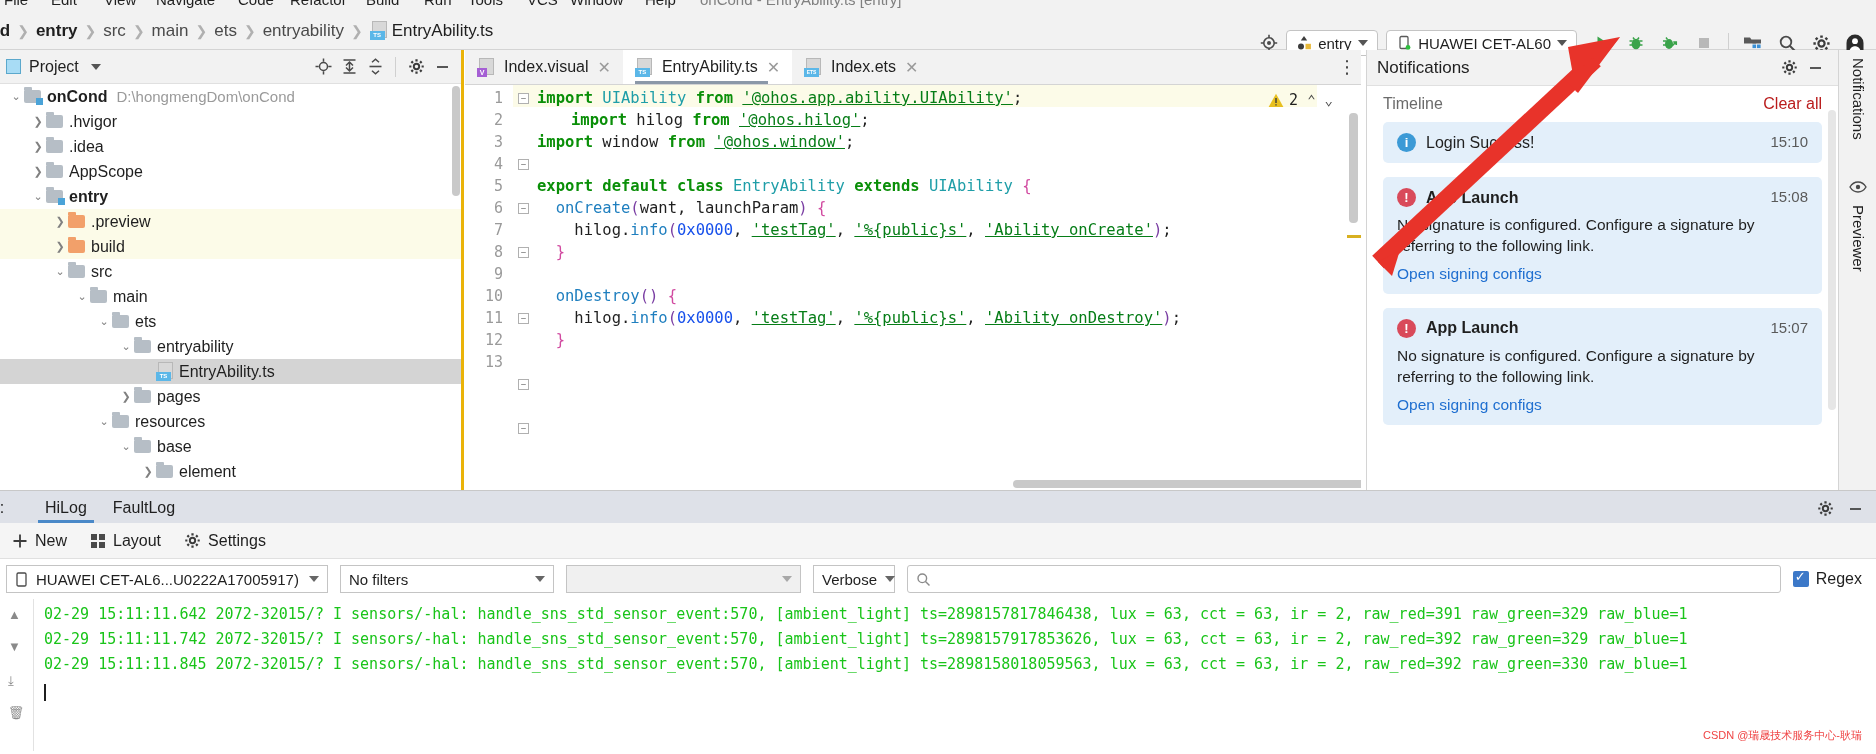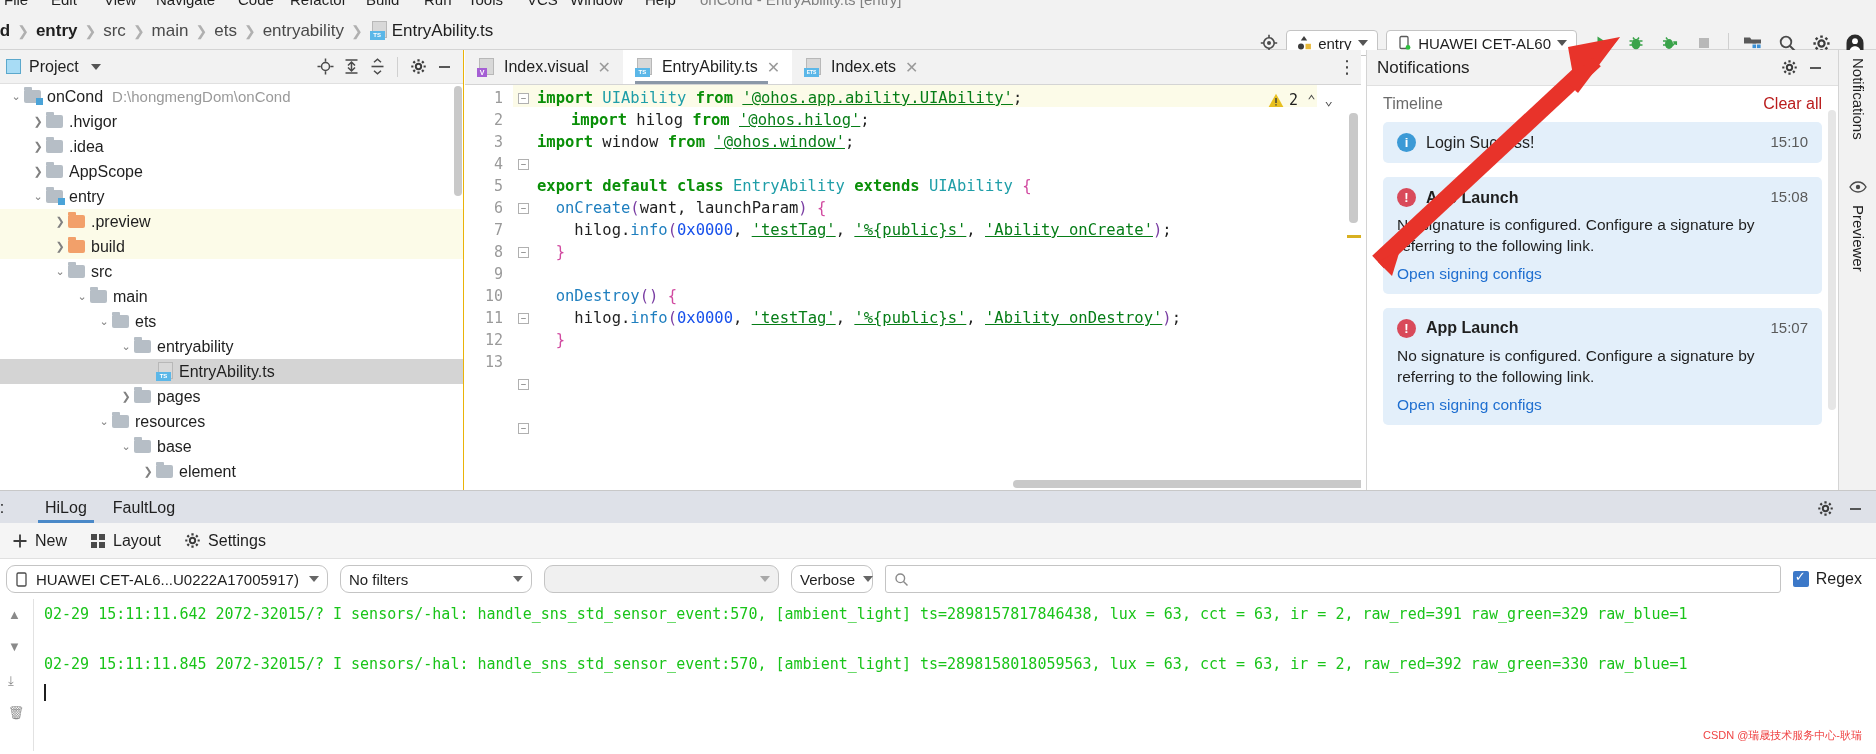--- a/index.html
+++ b/index.html
@@ -50,41 +50,41 @@
   .tbtn {
     height:26px; border:1px solid #c4c4c4; border-radius:4px; background:#fff;
     display:flex; align-items:center; gap:6px; padding:0 9px; font-size:15px;
     margin-right:8px; white-space:nowrap; color:#1f1f1f;
   }
   .caret { width:0;height:0;border-left:5px solid transparent;border-right:5px solid transparent;border-top:6px solid #555; }
   .icobtn { width:30px; height:30px; display:flex; align-items:center; justify-content:center; margin:0 2px; }
   .tdiv { width:1px; height:20px; background:#d0d0d0; margin:0 7px; }
 
   
-  .leftpanel { position:absolute; left:0; top:50px; width:464px; height:440px; background:#fff; border-right:1px solid #eab308; }
+  .leftpanel { position:absolute; left:0; top:50px; width:464px; height:440px; background:#fff; border-right:3px solid #eab308; }
   .lp-head { height:34px; background:#f2f2f2; border-bottom:1px solid #e0e0e0; display:flex; align-items:center; padding:0 6px; }
   .lp-title { font-size:16px; margin-left:8px; }
   .lp-sq { width:15px; height:15px; background:#a8dcf5; border:1px solid #5ba8cc; }
   .lp-sp { flex:1; }
   .lp-ico { width:26px; height:26px; display:flex; align-items:center; justify-content:center; color:#4a4a4a; font-size:15px; }
   .tree { position:relative; height:406px; overflow:hidden; }
   .trow { height:25px; display:flex; align-items:center; font-size:16px; white-space:nowrap; position:relative; }
   .trow.sel { background:#d4d4d4; }
   .trow.hl { background:#fcfbe8; }
   .arrow { width:16px; text-align:center; color:#808080; font-size:11px; flex:none; }
   .folder {
     width:17px; height:13px; flex:none; margin-right:6px; position:relative;
     background:#b6bec6; border-radius:1px 2px 2px 2px;
   }
   .folder:before { content:""; position:absolute; left:0; top:-3px; width:8px; height:3px; background:#b6bec6; border-radius:1px 1px 0 0; }
   .folder.mod:after { content:""; position:absolute; right:-2px; bottom:-2px; width:7px; height:7px; background:#4aa3d8; }
   .folder.orange { background:#f2a06a; }
   .folder.orange:before { background:#f2a06a; }
   .tlabel { color:#1f1f1f; }
-  .tlabel.b { font-weight:normal; }
+  .tlabel.b { font-weight:bold; }
   .tpath { color:#9a9a9a; margin-left:9px; font-size:15px; }
   .tsm { display:inline-block; width:17px; height:19px; position:relative; margin-right:6px; vertical-align:-4px; flex:none; }
   .tsm:before { content:""; position:absolute; left:2px; top:0; width:13px; height:15px; background:#d8d8d8; border:1px solid #b8b8b8; }
   .tsm:after { content:"TS"; position:absolute; left:0; bottom:0; width:15px; height:9px; background:#5bb7e8; color:#fff; font-size:6px; font-weight:bold; text-align:center; line-height:9px; }
   .vscroll { position:absolute; right:1px; top:2px; width:8px; height:110px; background:#c9c9c9; border-radius:4px; }
 
   
   .editor { position:absolute; left:465px; top:50px; width:896px; height:440px; background:#fff; }
   .tabbar { height:35px; background:#f2f2f2; border-bottom:1px solid #d4d4d4; display:flex; align-items:stretch; position:relative; }
   .etab { display:flex; align-items:center; gap:5px; padding:0 12px; font-size:16px; cursor:default; position:relative; white-space:nowrap; }
@@ -141,21 +141,21 @@
   .bottom { position:absolute; left:0; top:490px; width:1876px; height:264px; background:#fff; border-top:1px solid #c8c8c8; }
   .bt-tabs { height:32px; background:#dee1e8; display:flex; align-items:flex-end; position:relative; }
   .bt-lab { font-size:16px; color:#1f1f1f; padding:0 6px 6px 0; position:absolute; left:-18px; bottom:0; }
   .bt-tab { font-size:16px; padding:0 13px 6px 13px; position:relative; }
   .bt-tab.active:after { content:""; position:absolute; left:6px; right:6px; bottom:0; height:3px; background:#4a89c8; }
   .bt-sp { flex:1; }
   .bt-ico { width:30px; height:30px; display:flex; align-items:center; justify-content:center; color:#3c3c3c; font-size:16px; }
   .bt-toolbar { height:36px; background:#f5f5f5; border-bottom:1px solid #e0e0e0; display:flex; align-items:center; padding-left:2px; gap:3px; }
   .bt-btn { display:flex; align-items:center; gap:7px; padding:0 10px; font-size:16px; height:30px; }
   .bt-filters { height:40px; display:flex; align-items:center; gap:12px; padding:4px 14px 4px 6px; background:#fff; }
-  .selbox { height:28px; border:1px solid #c4c4c4; border-radius:9px; background:#fff; display:flex; align-items:center; padding:0 8px; font-size:15px; gap:8px; }
+  .selbox { height:28px; border:1px solid #c4c4c4; border-radius:0; background:#fff; display:flex; align-items:center; padding:0 8px; font-size:15px; gap:8px; }
   .selbox .cv { width:0;height:0;border-left:5px solid transparent;border-right:5px solid transparent;border-top:6px solid #666; margin-left:auto; }
   .searchbox { flex:1; height:28px; border:1px solid #c4c4c4; border-radius:3px; background:#fff; display:flex; align-items:center; padding:0 8px; gap:6px; }
   .searchbox input { border:0; outline:0; flex:1; font-size:15px; font-family:"Liberation Sans",sans-serif; background:transparent; }
   .chk { width:16px;height:16px;background:#3c78c8;border-radius:2px;position:relative; flex:none; }
   .chk:after { content:"✓"; position:absolute; left:2px; top:-2px; color:#fff; font-size:13px; }
   .logarea { position:relative; height:152px; background:#fff; overflow:hidden; }
   .loggut { position:absolute; left:0; top:0; width:34px; height:100%; border-right:1px solid #e2e2e2; }
   .lgi { position:absolute; left:8px; color:#8a8a8a; font-size:13px; }
   .logline {
     position:absolute; left:44px; white-space:pre; color:#19c419;
@@ -598,21 +598,21 @@
       </div>
     </div>
     <div class="bt-filters">
       <div class="selbox" style="width:322px">
         <svg width="13" height="15" viewBox="0 0 13 15">
             <rect x="2" y="1" width="9" height="13" rx="1.3" fill="none" stroke="#4a4a4a" stroke-width="1.3"></rect>
           </svg>
         <span>HUAWEI CET-AL6...U0222A17005917)</span>
         <span class="cv"></span>
       </div>
-      <div class="selbox" style="width:192px">
+      <div class="selbox" style="width:214px">
         <span>No filters</span>
         <span class="cv"></span>
       </div>
       <div class="selbox" style="width:235px;background:#f0f0f0">
         <span></span>
         <span class="cv" style="border-top-color:#a8a8a8"></span>
       </div>
       <div class="selbox" style="width:82px">
         <span>Verbose</span>
         <span class="cv"></span>
@@ -630,20 +630,21 @@
       </div>
     </div>
     <div class="logarea" id="logarea">
       <div class="loggut">
         <div class="lgi" style="top:8px">▲</div>
         <div class="lgi" style="top:40px">▼</div>
         <div class="lgi" style="top:74px">⤓</div>
         <div class="lgi" style="top:106px">🗑</div>
       </div>
       <div class="logline" style="top: 6px;">02-29 15:11:11.642 2072-32015/? I sensors/-hal: handle_sns_std_sensor_event:570, [ambient_light] ts=2898157817846438, lux = 63, cct = 63, ir = 2, raw_red=391 raw_green=329 raw_blue=1</div>
+        <div class="logline" style="top: 31px;">02-29 15:11:11.742 2072-32015/? I sensors/-hal: handle_sns_std_sensor_event:570, [ambient_light] ts=2898157917853626, lux = 63, cct = 63, ir = 2, raw_red=392 raw_green=329 raw_blue=1</div>
         <div class="logline" style="top: 56px;">02-29 15:11:11.845 2072-32015/? I sensors/-hal: handle_sns_std_sensor_event:570, [ambient_light] ts=2898158018059563, lux = 63, cct = 63, ir = 2, raw_red=392 raw_green=330 raw_blue=1</div>
         <div class="caretbar" style="top:85px"></div>
       <div class="watermark">CSDN @瑞晟技术服务中心-耿瑞</div>
     </div>
   </div>
 
   <svg class="arrowsvg" viewBox="0 0 1876 754">
     <g>
       <path d="M1378,262 L1595,60" stroke="#e8332a" stroke-width="17" stroke-linecap="butt"></path>
       <path d="M1620,37 L1576,92 L1568,47 Z" fill="#e8332a"></path>

